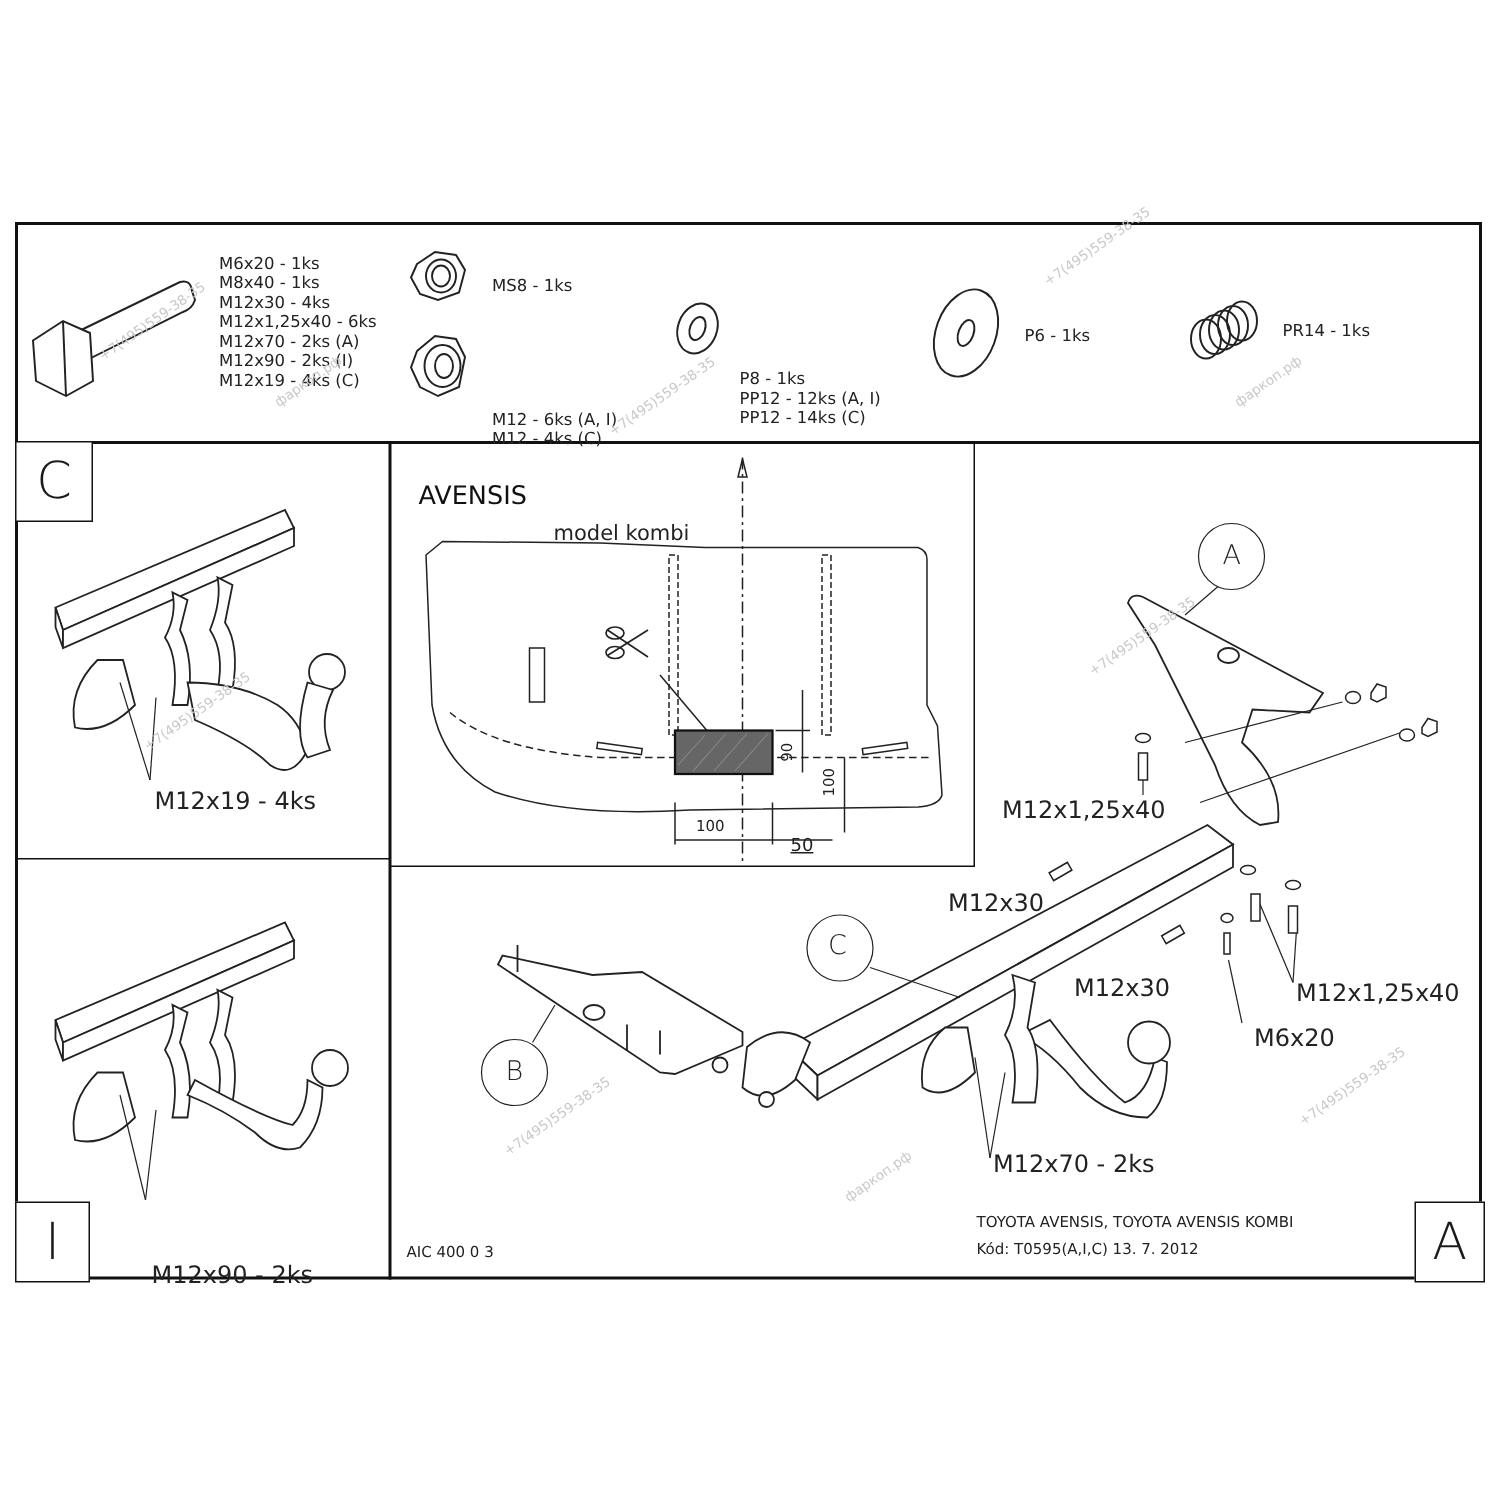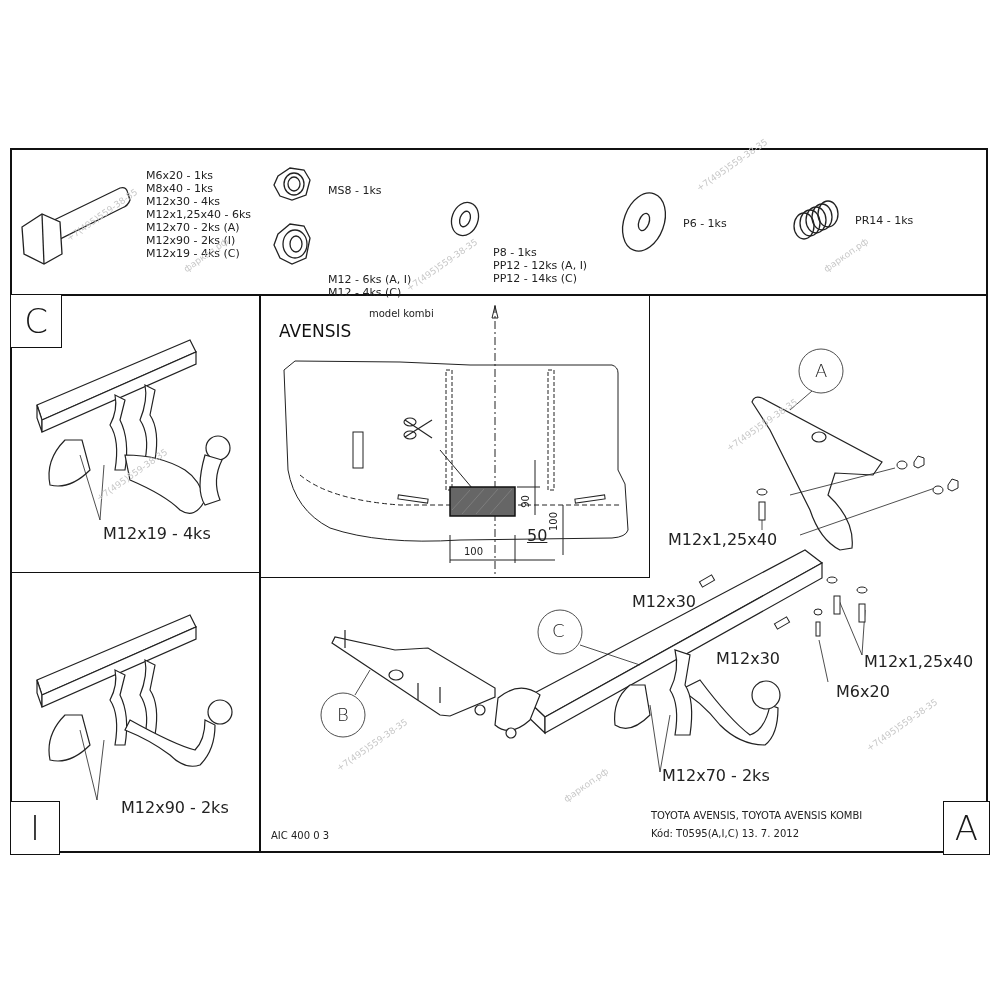--- a/index.html
+++ b/index.html
@@ -122,25 +122,25 @@
     <path d="M115 670 Q118 685 110 700 Q120 715 115 745 L125 745 Q130 715 120 695 L125 675 Z"></path>
     <path d="M145 660 Q148 675 140 695 Q150 710 145 735 L155 735 Q160 705 150 690 L155 665 Z"></path>
     <path d="M125 730 Q150 740 170 755 Q185 770 200 765 Q215 750 215 725 L205 720 Q205 740 195 750 Q175 745 130 720 Z"></path>
     <circle cx="220" cy="712" r="12"></circle>
   </g>
   <g stroke="#222" stroke-width="0.8" fill="none">
     <line x1="80" y1="730" x2="97" y2="800"></line>
     <line x1="104" y1="740" x2="97" y2="800"></line>
   </g>
 </svg>
-<div class="lbl" style="left:101px;top:798px;margin-left:20px;">M12x90 - 2ks</div>
+<div class="lbl" style="left:101px;top:840px;">M12x90 - 2ks</div>
 
 <div style="position:absolute;left:260px;top:295px;width:390px;height:283px;border-right:1.5px solid #111;border-bottom:1.5px solid #111;box-sizing:border-box;"></div>
 <div style="position:absolute;left:279px;top:321px;font-size:17px;color:#111;">AVENSIS</div>
-<div style="position:absolute;left:369px;top:308px;font-size:10px;color:#222;">model kombi</div>
+<div style="position:absolute;left:369px;top:348px;font-size:14px;color:#222;">model kombi</div>
 <svg width="1000" height="1000" style="pointer-events:none">
   <g fill="none" stroke="#222" stroke-width="1">
     <path d="M284 370 L295 361 L400 362 L470 365 L612 365 Q618 367 618 373 L618 470 L625 484 L628 530 Q626 537 612 538 L460 540 Q380 545 330 528 Q295 510 288 470 Z"></path>
     <rect x="353" y="432" width="10" height="36"></rect>
     <line x1="495" y1="305" x2="495" y2="575" stroke-dasharray="8,3,2,3"></line>
     <polygon points="492,318 495,306 498,318"></polygon>
     <rect x="446" y="370" width="6" height="120" stroke-dasharray="4,2"></rect>
     <rect x="548" y="370" width="6" height="120" stroke-dasharray="4,2"></rect>
     <path d="M300 475 Q330 500 400 505 L620 505" stroke-dasharray="5,3"></path>
     <rect x="398" y="497" width="30" height="4" transform="rotate(8 413 499)"></rect>
@@ -163,21 +163,21 @@
   <g fill="none" stroke="#222" stroke-width="1.1">
     <ellipse cx="410" cy="422" rx="6" ry="4"></ellipse>
     <ellipse cx="410" cy="435" rx="6" ry="4"></ellipse>
     <line x1="405" y1="420" x2="432" y2="438"></line>
     <line x1="405" y1="437" x2="432" y2="420"></line>
   </g>
 </svg>
 <div class="lbl" style="left:519px;top:496px;transform:rotate(-90deg);font-size:10px;">90</div>
 <div class="lbl" style="left:544px;top:516px;transform:rotate(-90deg);font-size:10px;">100</div>
 <div class="lbl" style="left:464px;top:546px;font-size:10px;">100</div>
-<div class="lbl" style="left:527px;top:526px;font-size:16px;text-decoration:underline;">50</div>
+<div class="lbl" style="left:527px;top:556px;font-size:12px;text-decoration:underline;">50</div>
 
 <svg width="1000" height="1000" style="pointer-events:none">
   <g fill="#fff" stroke="#222" stroke-width="1.2">
 
     <path d="M752 402 Q754 395 762 398 L882 462 L873 475 L835 473 L828 495 Q855 520 852 548 L840 550 Q820 540 810 510 L770 430 Z"></path>
     <ellipse cx="819" cy="437" rx="7" ry="5"></ellipse>
 
     <polygon points="525,698 805,550 822,563 545,717"></polygon>
     <polygon points="525,698 545,717 545,733 525,714"></polygon>
     <polygon points="545,717 822,563 822,578 545,733"></polygon>

